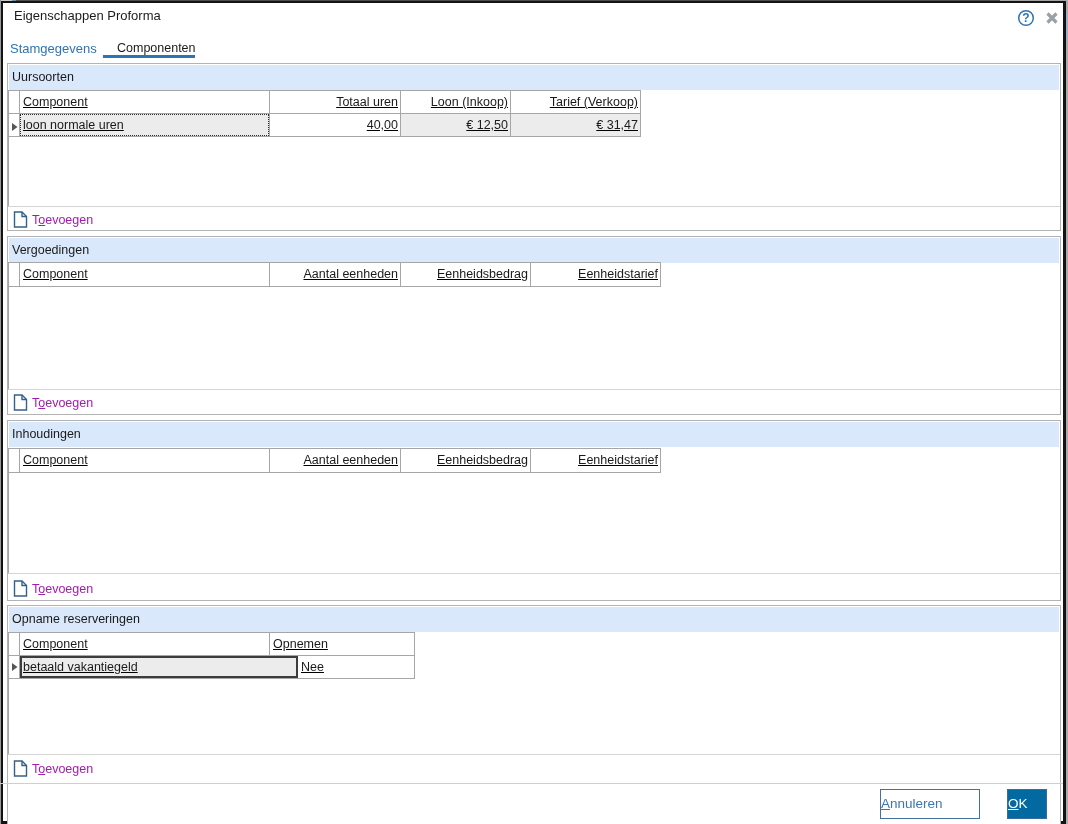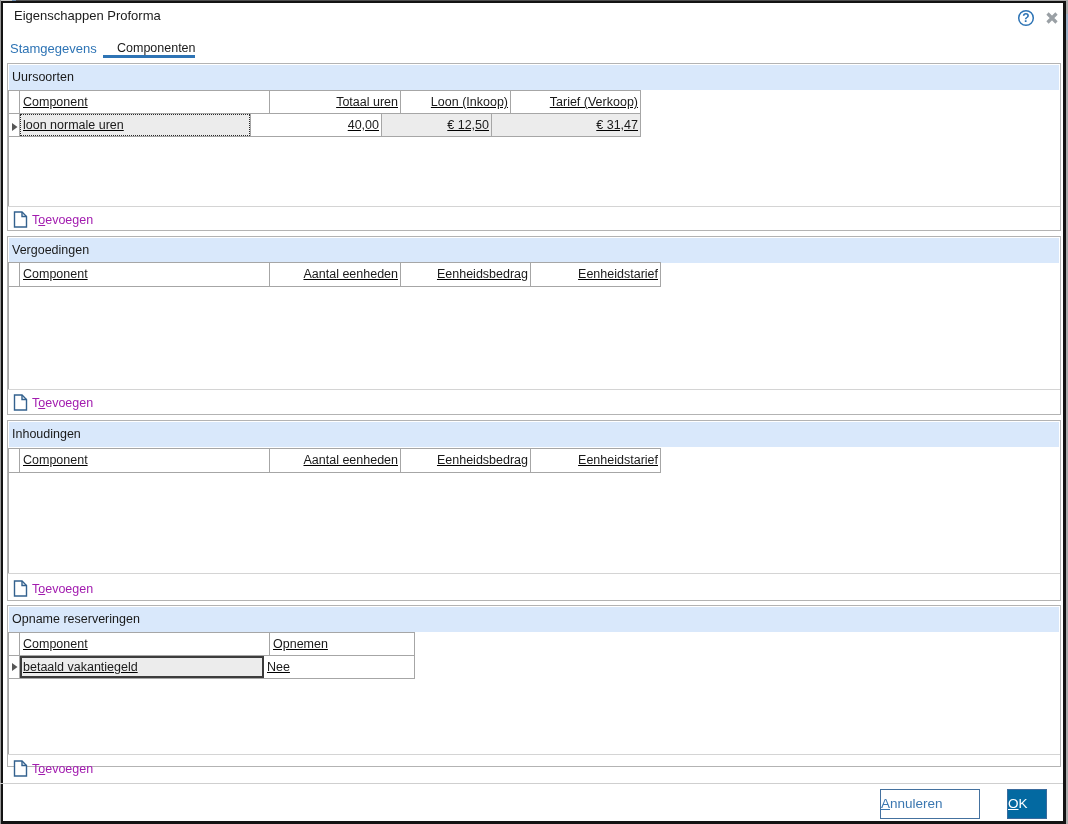--- a/index.html
+++ b/index.html
@@ -85,21 +85,21 @@
     <div class="c r" style="width:131px">Totaal uren</div>
     <div class="c r" style="width:110px">Loon (Inkoop)</div>
     <div class="c r last">Tarief (Verkoop)</div>
   </div>
   <div class="row">
     <div class="c" style="width:11px;padding:0">
         <svg class="tri" width="6" height="8" viewBox="0 0 6 8" style="margin-left:2.5px">
           <path d="M0 0 L5.5 4 L0 8 Z" fill="#575757"></path>
         </svg>
       </div>
-    <div class="c sel" style="width:231px">loon normale uren</div>
+    <div class="c sel" style="width:250px">loon normale uren</div>
     <div class="c r" style="width:131px">40,00</div>
     <div class="c r grey" style="width:110px">€ 12,50</div>
     <div class="c r grey last">€ 31,47</div>
   </div>
 </div>
 <div class="abs sep" style="left:8px;top:206px;width:1052px;"></div>
 <div class="abs" style="left:8px;top:137px;width:1px;height:69px;background:#a6a6a6;"></div>
 <div class="abs tvg" style="top:211px;">
   <svg width="15" height="17" viewBox="0 0 15 17">
       <path d="M1.5 1 H9 L13.5 5.5 V16 H1.5 Z" fill="#fff" stroke="#33618e" stroke-width="1.4"></path>
@@ -145,36 +145,36 @@
 <div class="abs sep" style="left:8px;top:573px;width:1052px;"></div>
 <div class="abs" style="left:8px;top:473px;width:1px;height:100px;background:#a6a6a6;"></div>
 <div class="abs tvg" style="top:580px;">
   <svg width="15" height="17" viewBox="0 0 15 17">
       <path d="M1.5 1 H9 L13.5 5.5 V16 H1.5 Z" fill="#fff" stroke="#33618e" stroke-width="1.4"></path>
       <path d="M9 1 V5.5 H13.5" fill="none" stroke="#33618e" stroke-width="1.4"></path>
     </svg>
   <span>T<u>o</u>evoegen</span>
 </div>
 
-<div class="abs box" style="top:605px;height:162px;">
+<div class="abs box" style="top:605px;height:220px;">
   <div class="bluebar">Opname reserveringen</div>
 </div>
 <div class="grid" style="left:8px;top:632px;width:407px;height:47px;">
   <div class="row hb h23">
     <div class="c" style="width:11px"></div>
     <div class="c" style="width:250px">Component</div>
     <div class="c last">Opnemen</div>
   </div>
   <div class="row">
     <div class="c" style="width:11px;padding:0">
         <svg class="tri" width="6" height="8" viewBox="0 0 6 8" style="margin-left:2.5px;margin-top:6.5px">
           <path d="M0 0 L5.5 4 L0 8 Z" fill="#575757"></path>
         </svg>
       </div>
-    <div class="c sel2" style="width:244px">betaald vakantiegeld</div>
+    <div class="c sel2" style="width:278px">betaald vakantiegeld</div>
     <div class="c last">Nee</div>
   </div>
 </div>
 <div class="abs sep" style="left:8px;top:754px;width:1052px;"></div>
 <div class="abs" style="left:8px;top:679px;width:1px;height:75px;background:#a6a6a6;"></div>
 <div class="abs tvg" style="top:760px;">
   <svg width="15" height="17" viewBox="0 0 15 17">
       <path d="M1.5 1 H9 L13.5 5.5 V16 H1.5 Z" fill="#fff" stroke="#33618e" stroke-width="1.4"></path>
       <path d="M9 1 V5.5 H13.5" fill="none" stroke="#33618e" stroke-width="1.4"></path>
     </svg>

